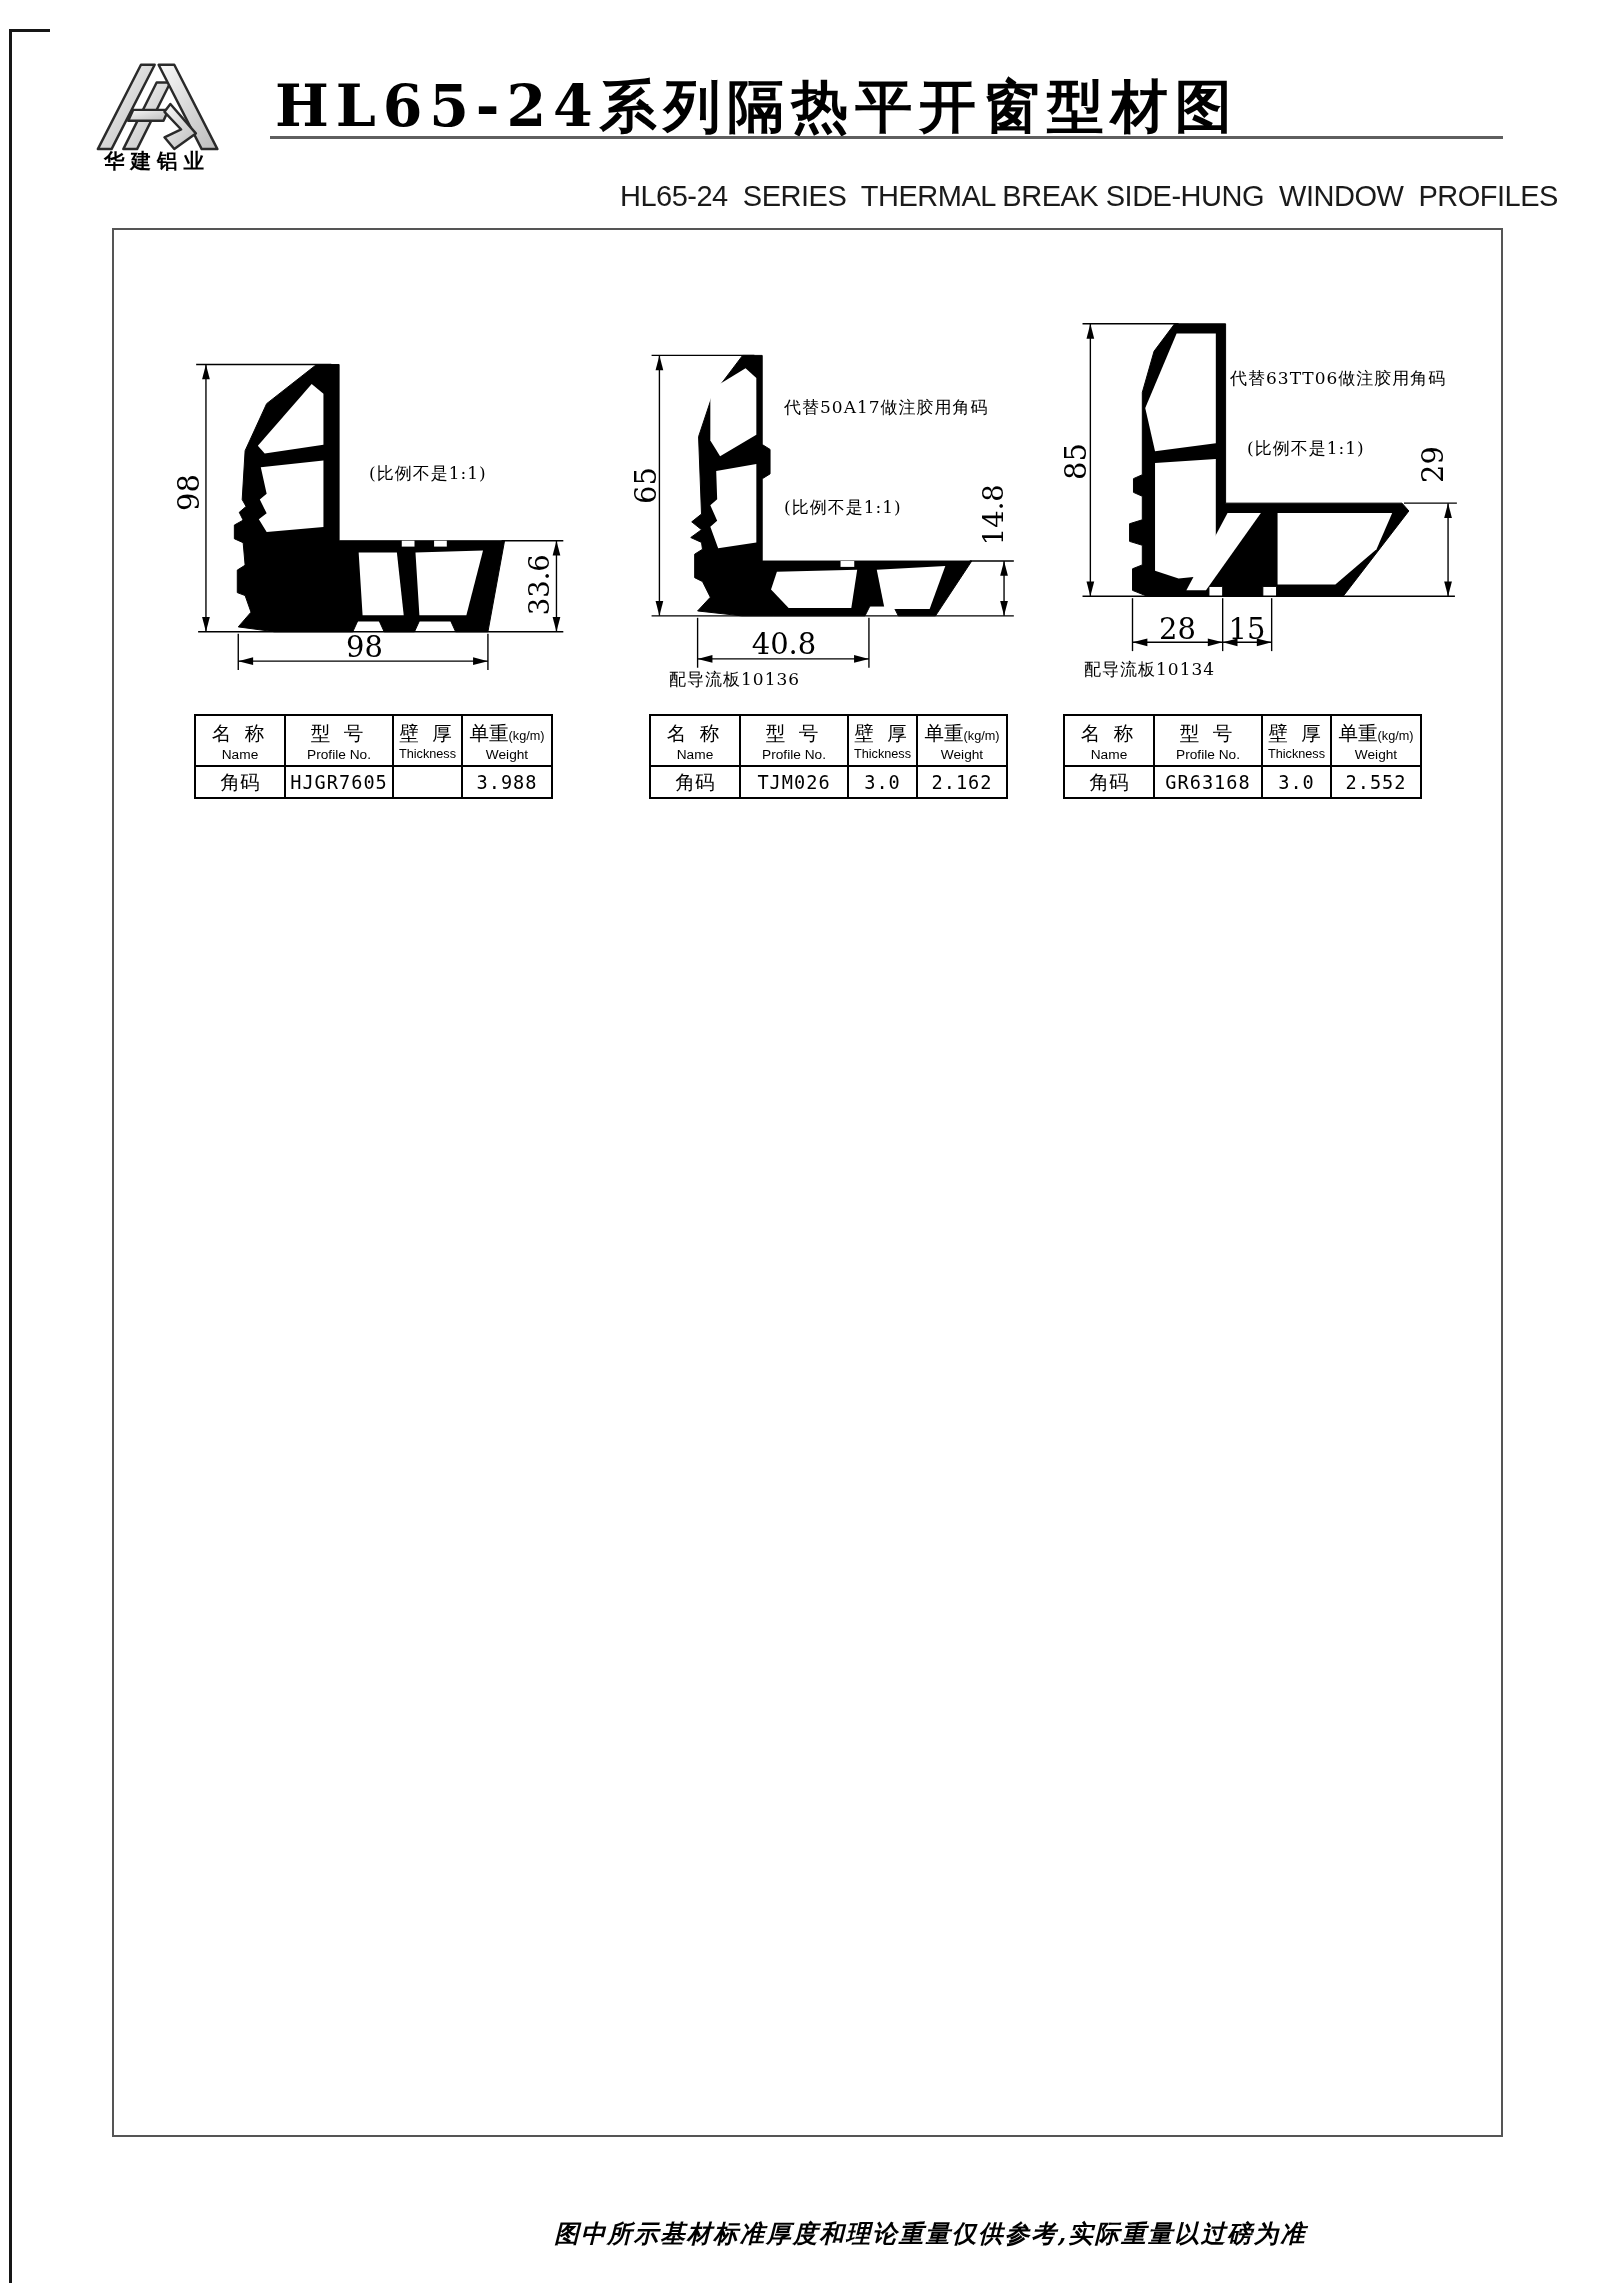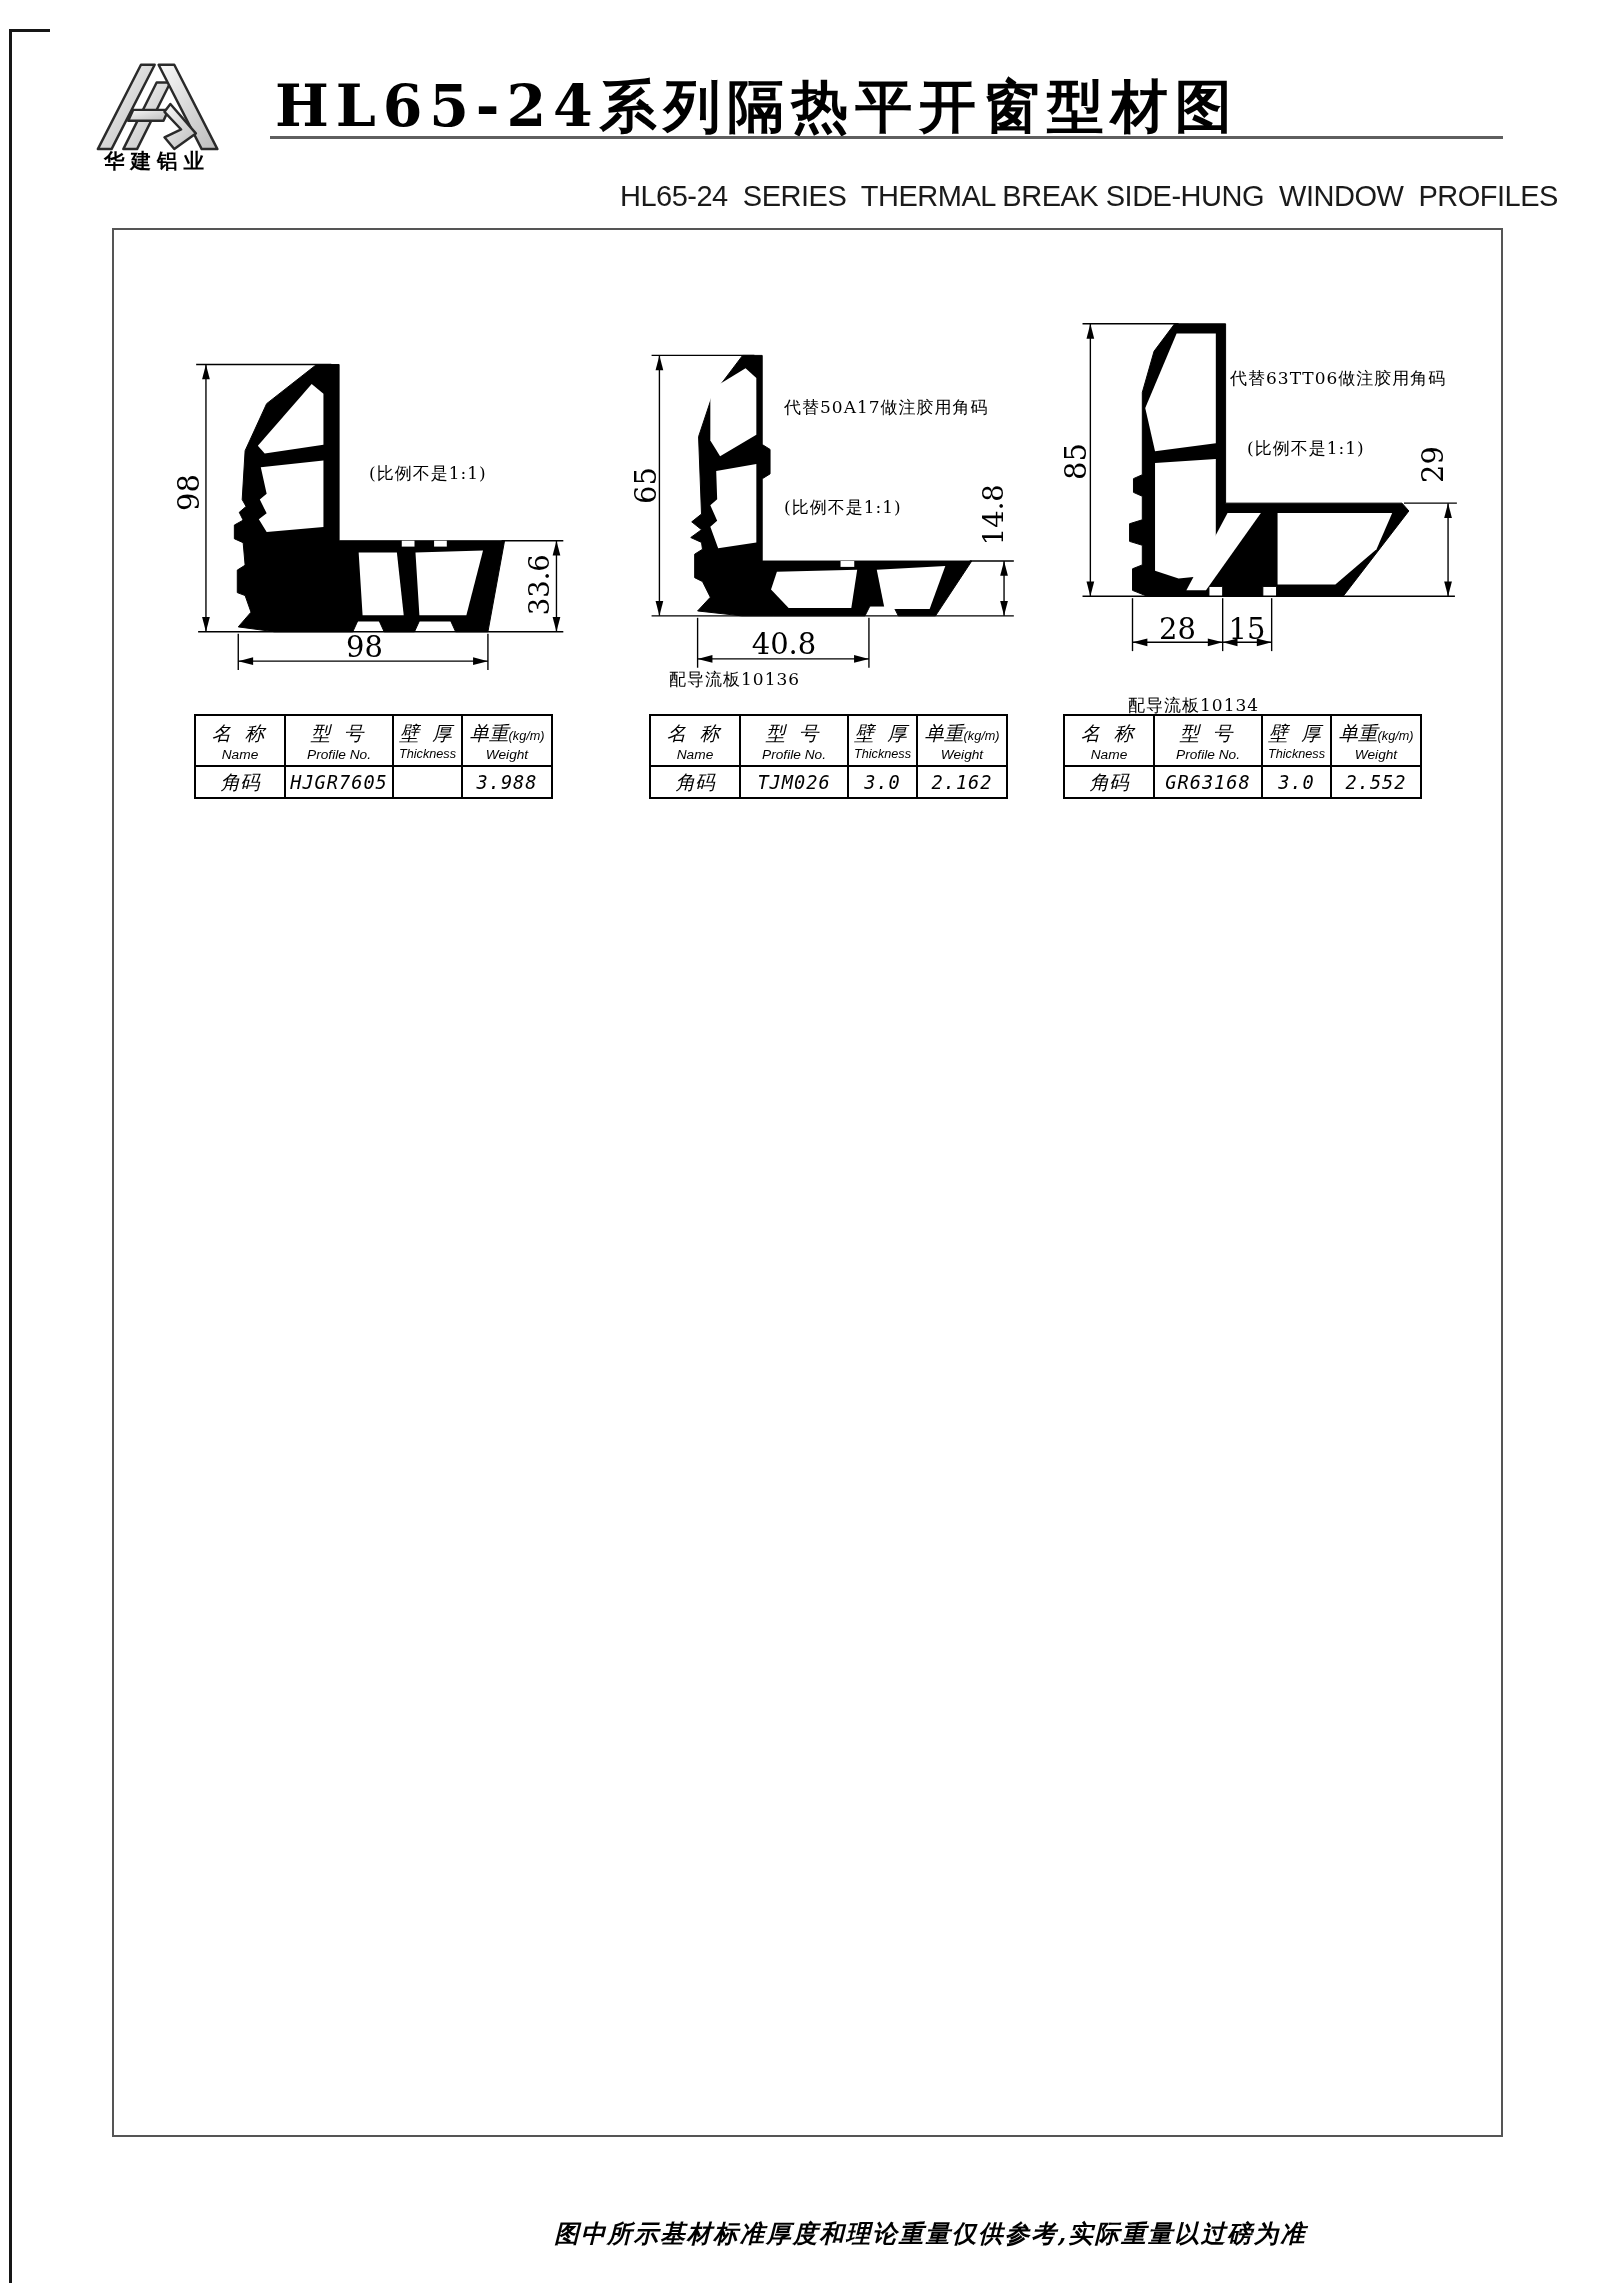--- a/index.html
+++ b/index.html
@@ -41,21 +41,21 @@
     position:absolute; font-family:"DejaVu Serif","Liberation Serif",serif;
     font-size:17px; letter-spacing:1px; white-space:nowrap; line-height:1.1;
   }
   svg.draw { position:absolute; overflow:visible; }
   svg.draw line { stroke:#000; stroke-width:1.4; }
   svg.draw .ink { fill:#000; stroke:#000; stroke-width:1; stroke-linejoin:round; }
   svg.draw .void { fill:#fff; stroke:none; }
 
   
   .spec { position:absolute; }
-  .spec table { border-collapse:collapse; table-layout:fixed;font-style:italic; }
+  .spec table { border-collapse:collapse; table-layout:fixed; }
   .spec td { border:2px solid #000; text-align:center; vertical-align:middle; padding:0; overflow:hidden; }
   .spec .hdr td { height:49px; }
   .spec .hdr .cn { font-size:19.6px; letter-spacing:3.9px; white-space:nowrap; }
   .spec .hdr .en { font-size:13.7px; letter-spacing:0; white-space:nowrap; font-family:"Liberation Sans",sans-serif; }
   .spec .unit { font-size:12.7px; letter-spacing:0; }
   .spec .valrow td { height:30px; font-size:19.6px;margin-left:28px; }
   .spec .valrow .mono { font-family:"DejaVu Sans Mono",monospace; font-size:18.6px; letter-spacing:1px; }
 
   .footer-note {
     position:absolute; left:470px; top:2217px; width:921px; text-align:center;
@@ -183,21 +183,21 @@
       <line x1="75" y1="335" x2="167" y2="335" marker-start="url(#ar3)" marker-end="url(#ar3)"></line>
       <line x1="167" y1="335" x2="217" y2="335" marker-start="url(#ar3)" marker-end="url(#ar3)"></line>
     </g>
   </svg>
   <div class="dim v" style="left:1049px; top:447px; width:55px; height:29px;">85</div>
   <div class="dim v" style="left:1406px; top:450px; width:55px; height:29px;">29</div>
   <div class="dim" style="left:1155px; top:615px; width:45px;">28</div>
   <div class="dim" style="left:1225px; top:615px; width:44px;">15</div>
   <div class="note" style="left:1230px; top:369px;">代替63TT06做注胶用角码</div>
   <div class="note" style="left:1247px; top:439px;">(比例不是1:1)</div>
-  <div class="note" style="left:1084px; top:696px;margin-left:44px;">配导流板10134</div>
+  <div class="note" style="left:1084px; top:660px;">配导流板10134</div>
 
   <div class="spec" style="left:194px; top:714px;">
     <table>
       <colgroup>
           <col style="width:90px">
           <col style="width:108px">
           <col style="width:69px">
           <col style="width:90px">
         </colgroup>
       <tbody>

